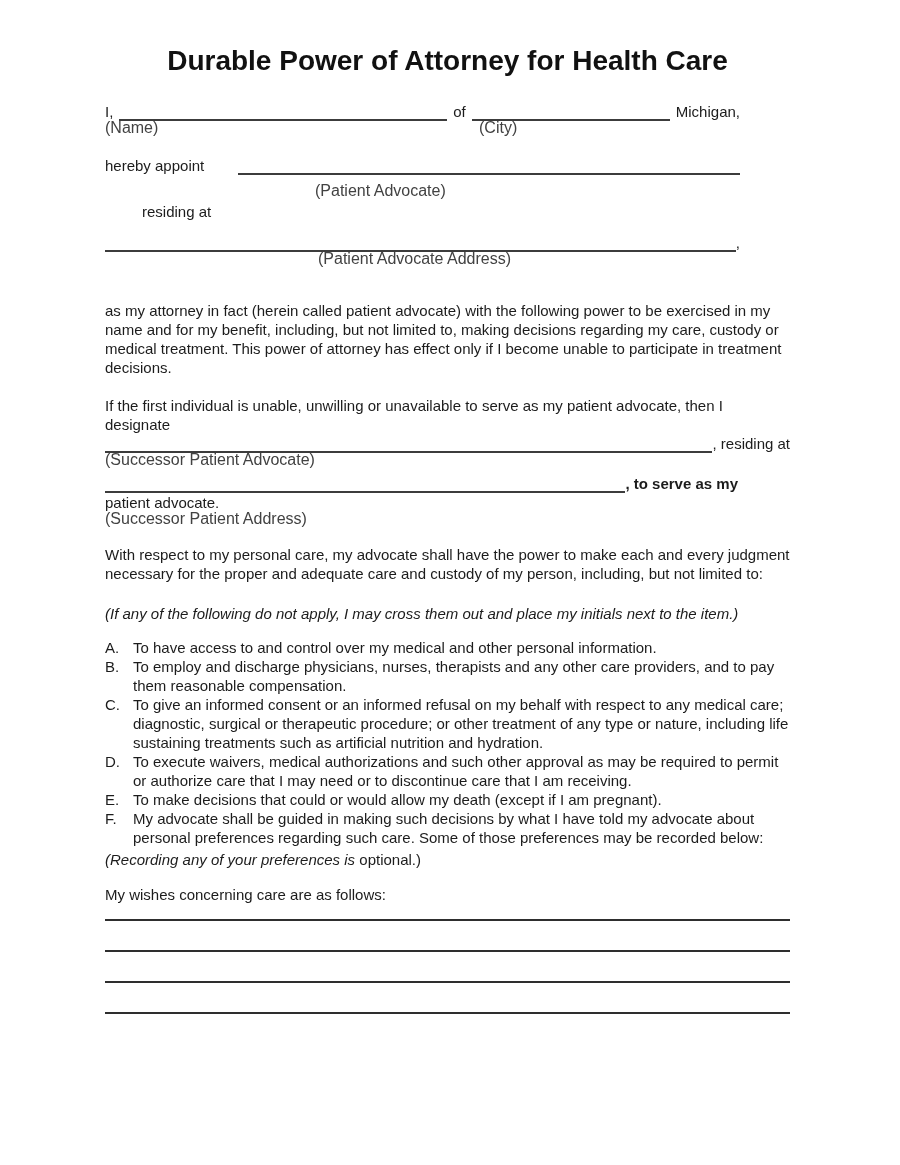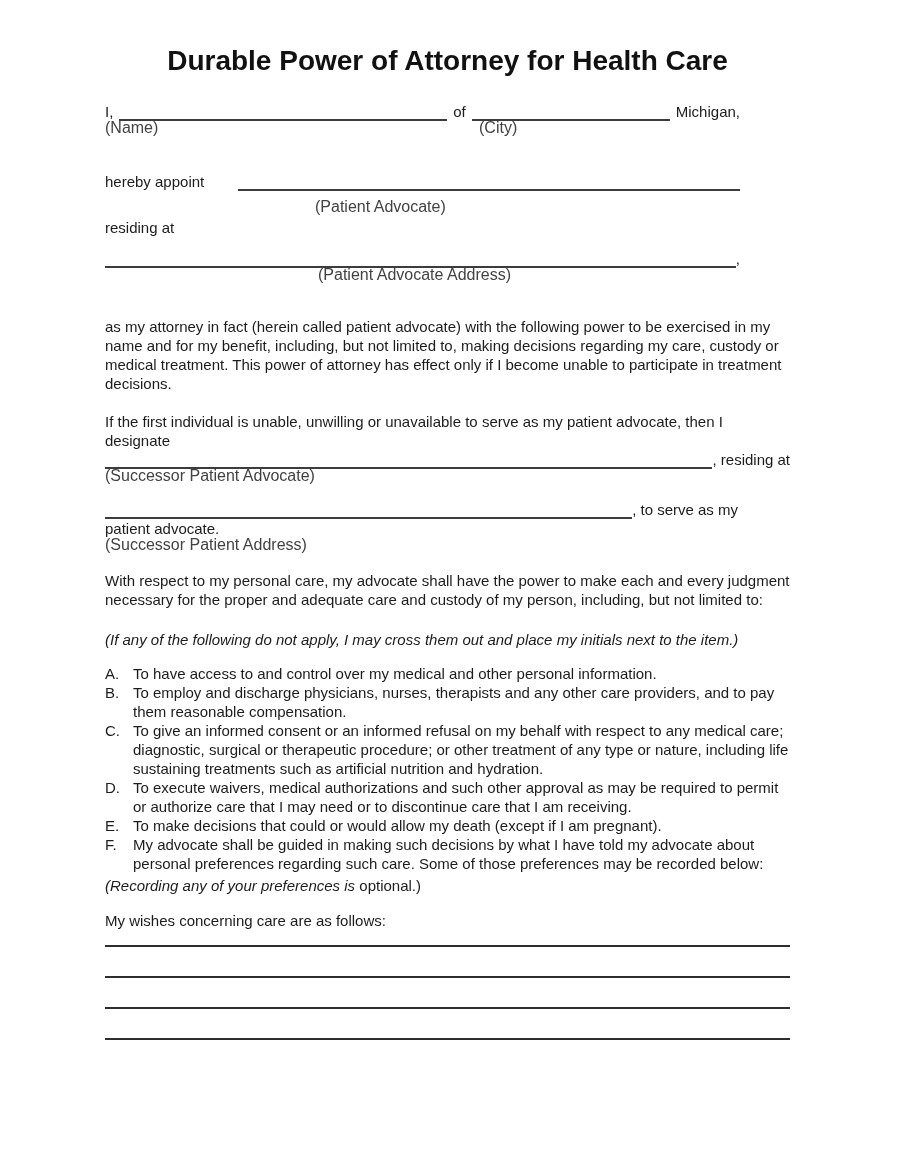--- a/index.html
+++ b/index.html
@@ -71,51 +71,51 @@
     <span class="gap6"></span>
     <span class="blank" style="width: 198px;"></span>
     <span class="gap6"></span>
     <span class="prefix">Michigan,</span>
   </div>
   <div class="label-row">
     <span class="small-label name-label">(Name)</span>
     <span class="small-label city-label">(City)</span>
   </div>
 
-  <div class="fill-row mr50" style="margin-top: 38px; gap: 14px;">
+  <div class="fill-row mr50" style="margin-top: 22px; gap: 14px;">
     <span class="prefix">hereby appoint</span>
     <span class="gap6"></span>
     <span class="blank grow"></span>
   </div>
   <div class="label-row">
     <span class="small-label" style="position:absolute; left:210px; top:10px;">(Patient Advocate)</span>
   </div>
 
-  <p style="margin-top: 14px;">residing at</p>
+  <p style="margin-top: 14px; margin-left: 37px;">residing at</p>
   <div class="fill-row mr50" style="margin-top: 12px;">
     <span class="blank grow"></span>
     <span class="prefix">,</span>
   </div>
   <div class="label-row">
     <span class="small-label" style="position:absolute; left:213px; top:1px;">(Patient Advocate Address)</span>
   </div>
 
   <p class="para" style="margin-top: 36px;">as my attorney in fact (herein called patient advocate) with the following power to be exercised in my name and for my benefit, including, but not limited to, making decisions regarding my care, custody or medical treatment. This power of attorney has effect only if I become unable to participate in treatment decisions.</p>
 
   <p class="para">If the first individual is unable, unwilling or unavailable to serve as my patient advocate, then I designate</p>
 
   <div class="fill-row">
     <span class="blank grow"></span>
     <span class="prefix">, residing at</span>
   </div>
   <div class="label-row">
     <span class="small-label name-label">(Successor Patient Advocate)</span>
   </div>
 
-  <div class="fill-row" style="margin-top: 18px; margin-right: 52px;">
+  <div class="fill-row" style="margin-top: 8px; margin-right: 52px; font-weight: bold;">
     <span class="blank grow"></span>
     <span class="prefix">, to serve as my</span>
   </div>
   <p>patient advocate.</p>
   <div class="label-row">
     <span class="small-label name-label">(Successor Patient Address)</span>
   </div>
 
   <p class="para" style="margin-top: 20px;">With respect to my personal care, my advocate shall have the power to make each and every judgment necessary for the proper and adequate care and custody of my person, including, but not limited to:</p>
 

